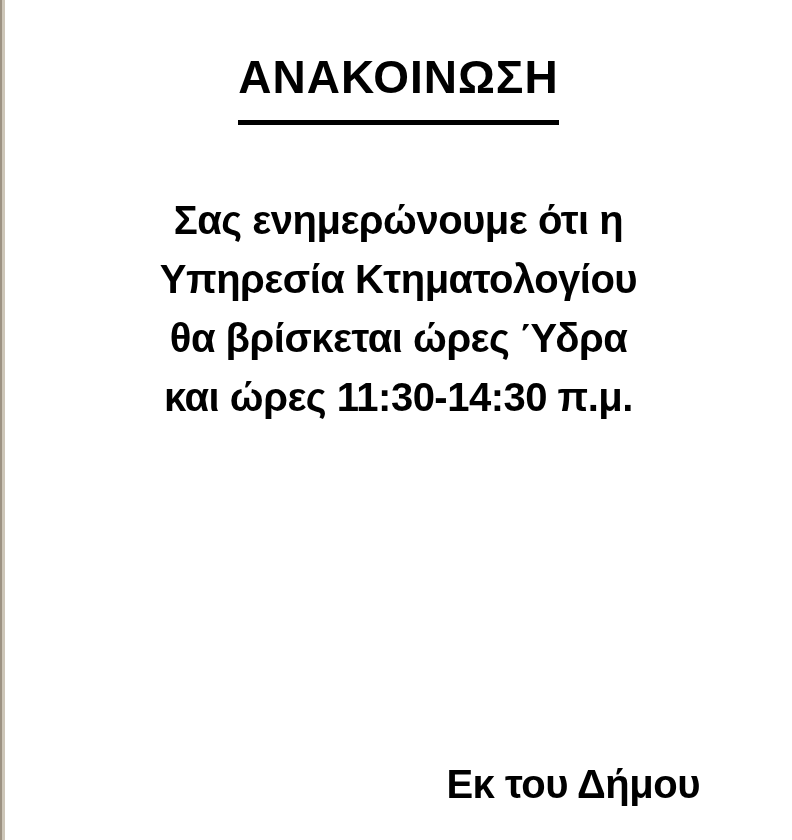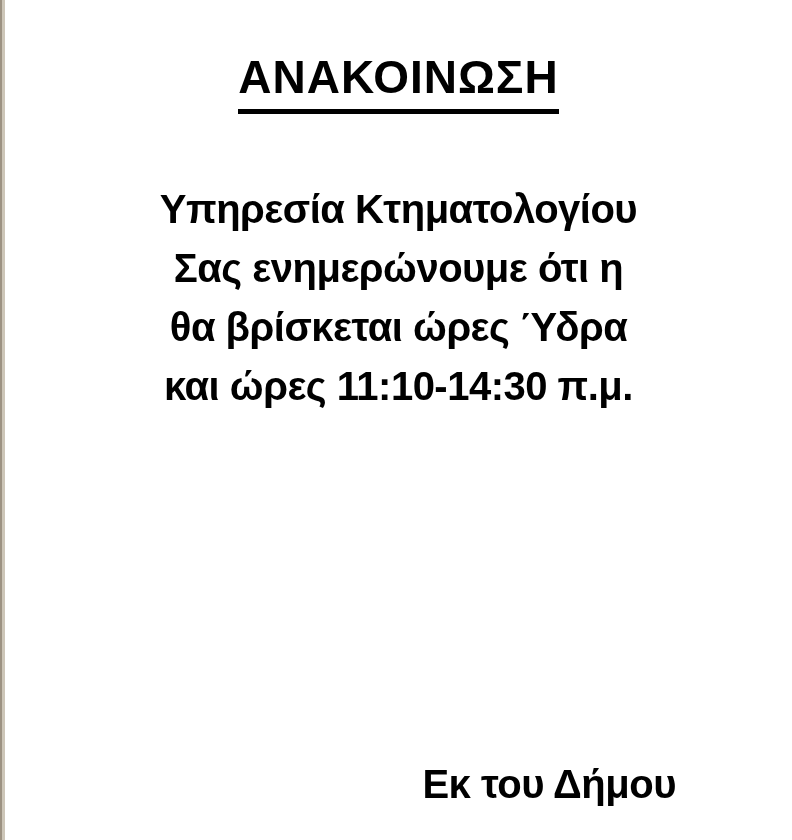--- a/index.html
+++ b/index.html
@@ -34,59 +34,59 @@
     text-align: center;
     margin-top: 52px;
   }
   .doc-title {
     display: inline-block;
     font-size: 46px;
     font-weight: bold;
     letter-spacing: 1px;
     line-height: 1.1;
     border-bottom: 5px solid #000000;
-    padding-bottom: 6px;
+    padding-bottom: 17px;
   }
   .doc-body {
     margin-top: 66px;
     text-align: center;
   }
   .doc-line {
     font-size: 40px;
     font-weight: bold;
     line-height: 59px;
     letter-spacing: -0.5px;
     white-space: nowrap;
   }
   .doc-signature {
     position: absolute;
     top: 762px;
     left: 0;
     width: 100%;
     text-align: right;
-    padding-right: 116px;
+    padding-right: 92px;
     box-sizing: border-box;
     font-size: 40px;
     font-weight: bold;
     letter-spacing: -0.5px;
   }
 </style>
 </head>
 <body>
 
 <div class="left-edge"></div>
 
 <div class="page">
 
   <div class="doc-title-wrap">
     <span class="doc-title">ΑΝΑΚΟΙΝΩΣΗ</span>
   </div>
 
   <div class="doc-body">
+    <div class="doc-line">Σας ενημερώνουμε ότι η</div>
     <div class="doc-line">Υπηρεσία Κτηματολογίου</div>
-    <div class="doc-line">Σας ενημερώνουμε ότι η</div>
     <div class="doc-line">θα βρίσκεται ώρες Ύδρα</div>
-    <div class="doc-line">και ώρες 11:10-14:30 π.μ.</div>
+    <div class="doc-line">και ώρες 11:30-14:30 π.μ.</div>
   </div>
 
   <div class="doc-signature">Εκ του Δήμου</div>
 
 </div>
 
 </body></html>

